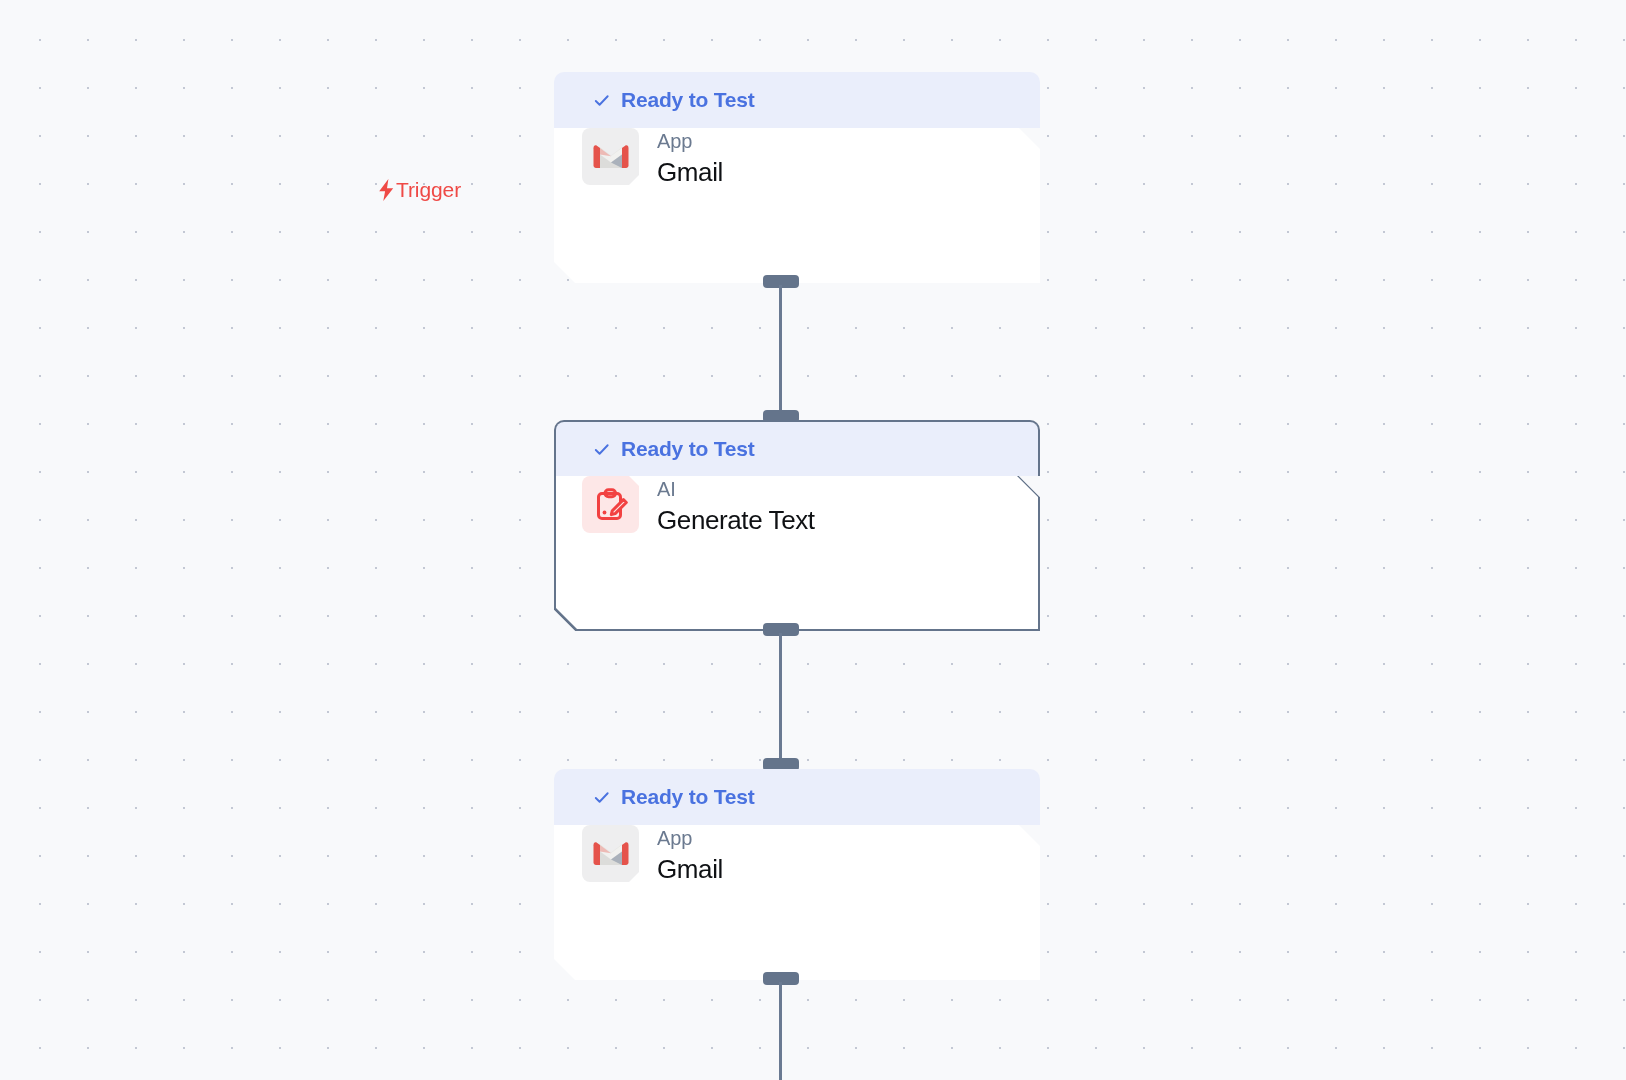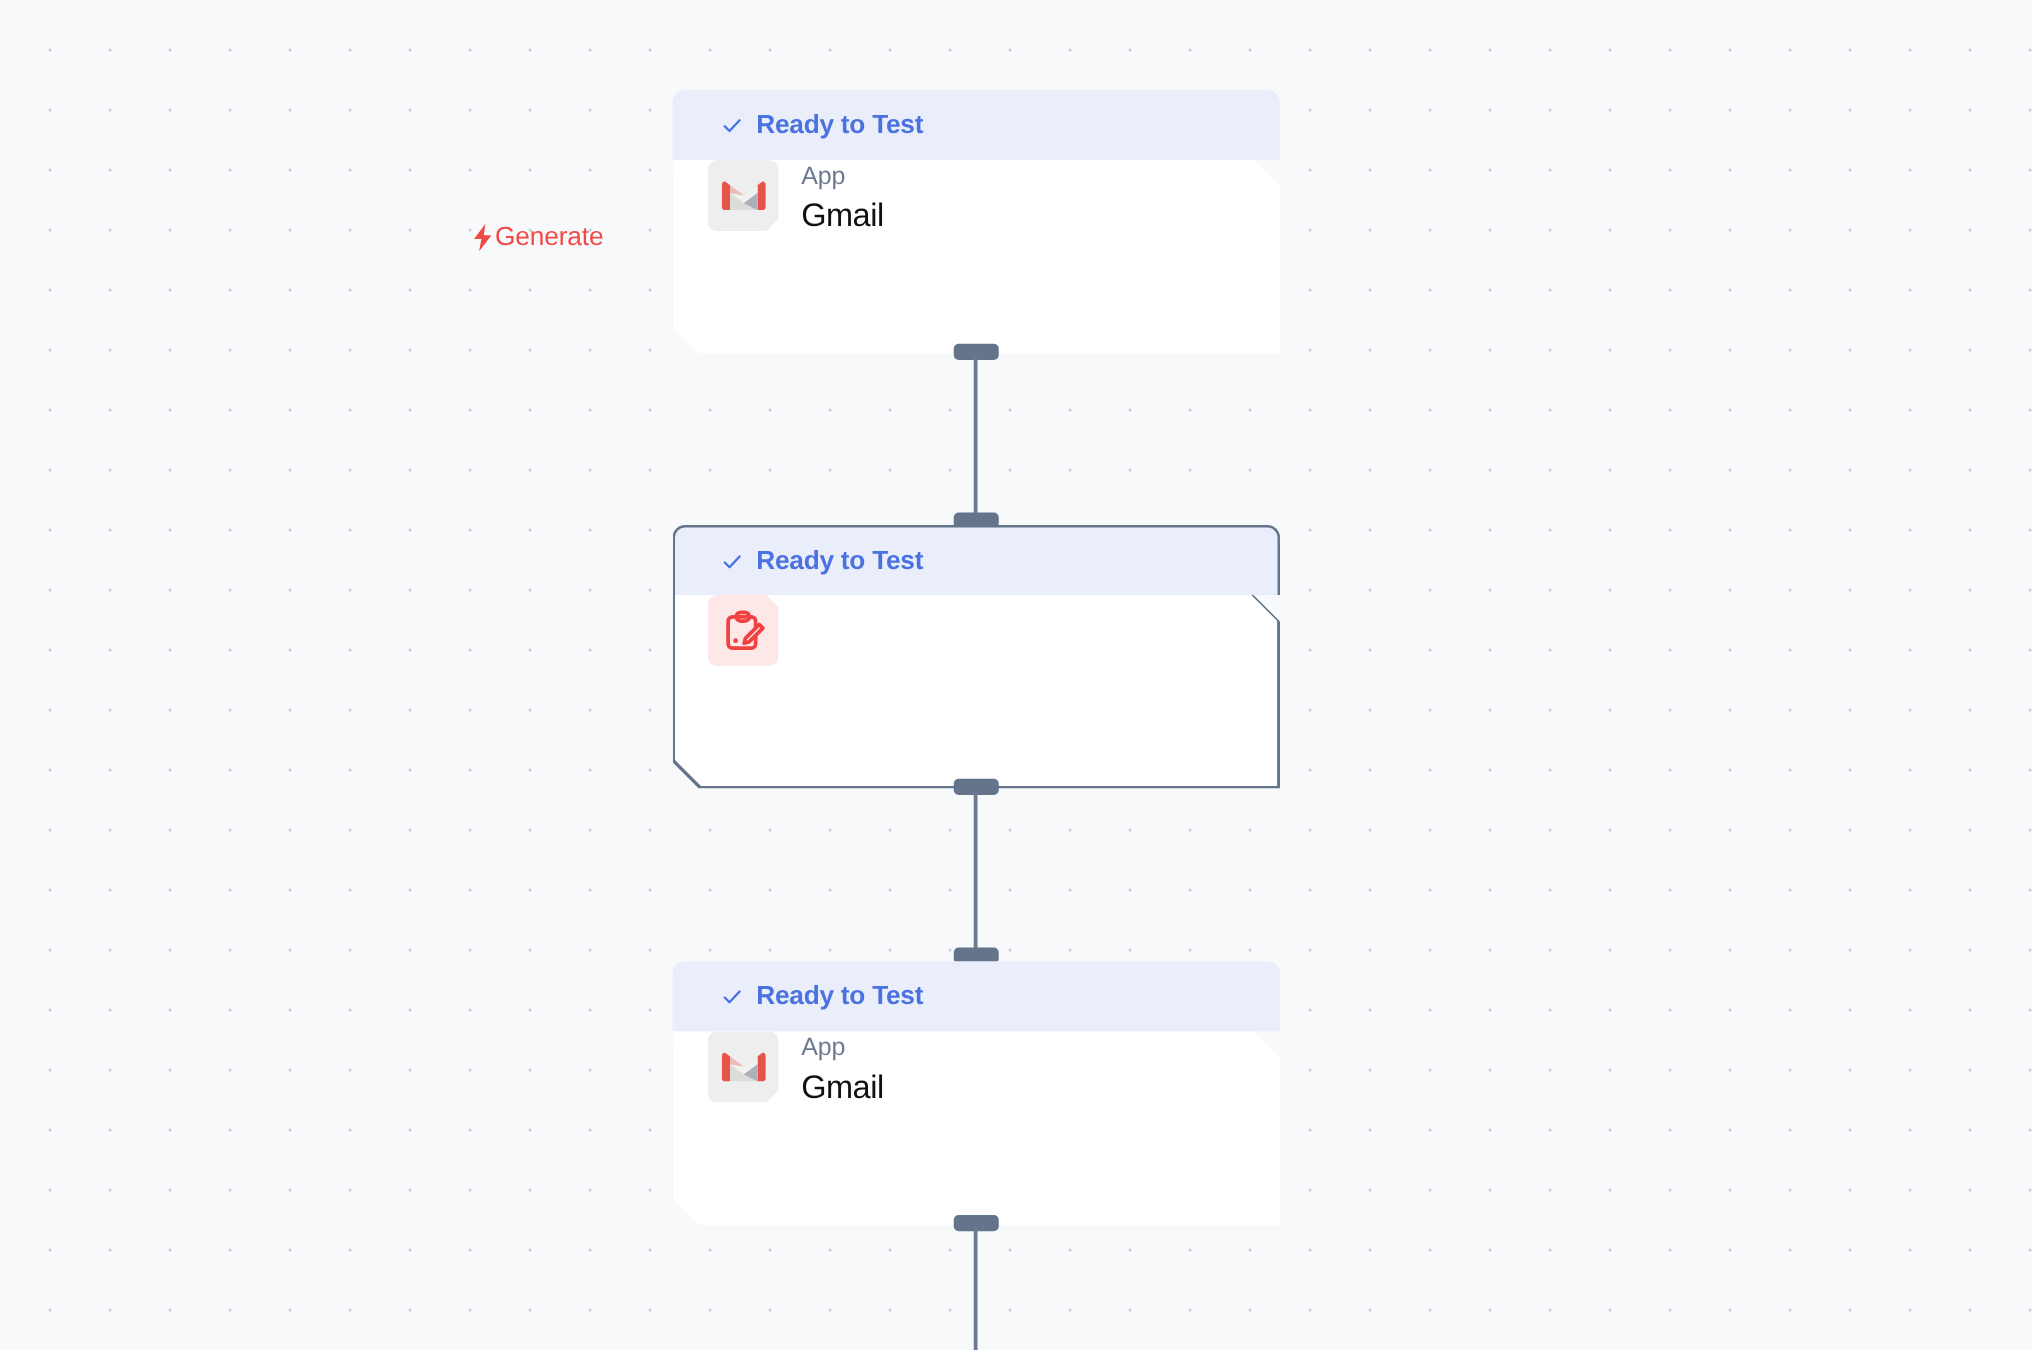--- a/index.html
+++ b/index.html
@@ -41,21 +41,21 @@
     display: inline-block;
     width: 17px;
     height: 22px;
     line-height: 22px;
   }
   #trigger-label .bolt svg { display: block; }
 
   
   .node {
     position: absolute;
-    left: 538px;
+    left: 554px;
     width: 486px;
   }
 
   
   .node-status {
     height: 56px;
     background: #eaeefb;
     border-radius: 10px 10px 0 0;
     display: flex;
     align-items: center;
@@ -189,21 +189,21 @@
 <body>
 
 <div id="canvas">
 
   <div id="trigger-label">
     <span class="bolt">
       <svg width="17" height="22" viewBox="0 0 17 22" aria-hidden="true">
         <path d="M10.4 0 L1.2 12.2 L7.1 12.2 L5.3 22 L15.2 9.2 L9.0 9.2 Z" fill="#ef4a46"></path>
       </svg>
     </span>
-    <span>Generate</span>
+    <span>Trigger</span>
   </div>
 
   <div class="node" style="top:72px;">
     <div class="node-status">
       <svg class="check" viewBox="0 0 20 20">
         <path d="M4 10.5 L8 14.5 L16.5 5.5" fill="none" stroke="#4a72e0" stroke-width="2" stroke-linecap="round" stroke-linejoin="round"></path>
       </svg>
       <span class="status-text">Ready to Test</span>
     </div>
     <div class="node-body">
@@ -243,20 +243,24 @@
     </div>
     <div class="node-body">
       <span class="app-icon ai">
         <svg width="36" height="36" viewBox="0 0 36 36" aria-hidden="true">
           <rect x="5.5" y="6.5" width="22" height="25" rx="3.5" fill="none" stroke="#f24141" stroke-width="3"></rect>
           <rect x="12" y="2.8" width="10.5" height="7" rx="3.5" fill="none" stroke="#f24141" stroke-width="3"></rect>
           <circle cx="11.5" cy="25.5" r="1.9" fill="#f24141"></circle>
           <path d="M30.4 12.6 L33.3 15.5 L22.2 26.6 L18.3 27.6 L19.3 23.7 Z" fill="#fde7e7" stroke="#f24141" stroke-width="3" stroke-linejoin="round"></path>
         </svg>
       </span>
+      <span class="node-text">
+        <span class="node-kind">AI</span>
+        <span class="node-title">Generate Text</span>
+      </span>
     </div>
   </div>
 
   <div class="connector" style="top:623px; height:148px;">
     <div class="handle" style="top:0px;"></div>
     <div class="edge-line" style="top:10px; height:130px;"></div>
     <div class="handle" style="top:135px;"></div>
   </div>
 
   <div class="node" style="top:769px;">

